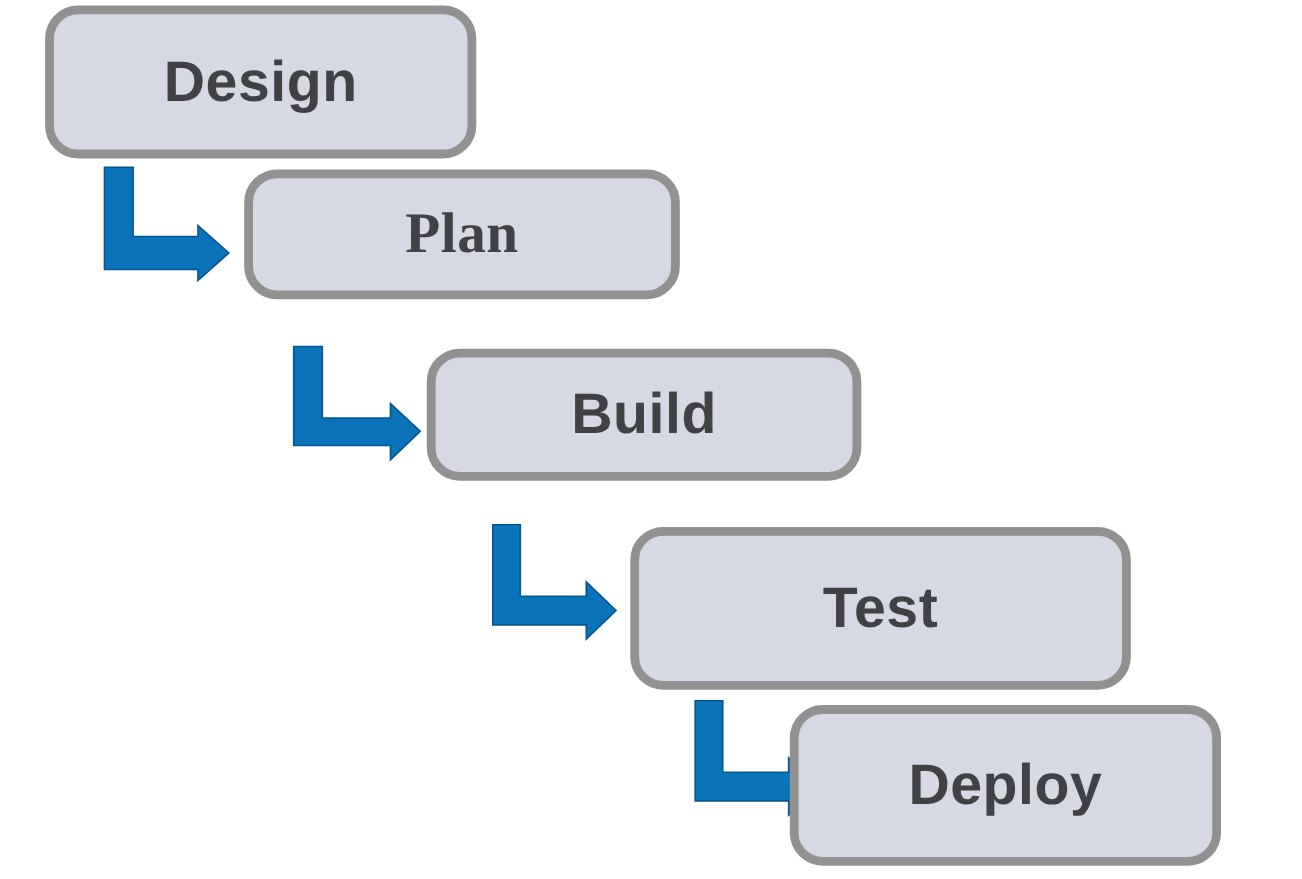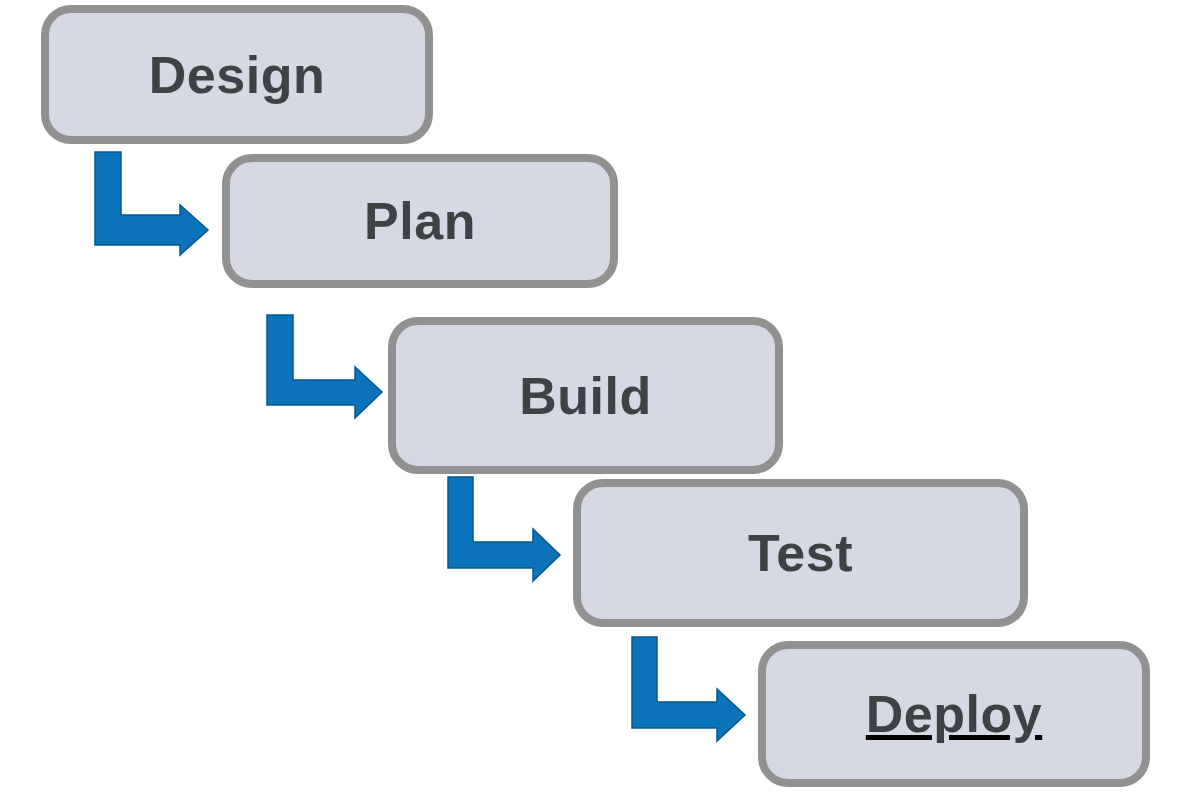--- a/index.html
+++ b/index.html
@@ -65,29 +65,29 @@
     <polygon points="55,152 81,152 81,215 140,215 140,205 168,230 140,255 140,245 55,245"></polygon>
     <polygon points="227,315 253,315 253,380 315,380 315,367 342,392 315,418 315,405 227,405"></polygon>
     <polygon points="408,477 433,477 433,542 493,542 493,529 520,555 493,581 493,568 408,568"></polygon>
     <polygon points="592,637 617,637 617,702 677,702 677,689 705,715 677,741 677,728 592,728"></polygon>
   </svg>
 
   <div class="step" style="left:1px; top:5px; width:392px; height:139px;">
     <span class="step-label">Design</span>
   </div>
 
-  <div class="step" style="left:182px; top:154px; width:396px; height:134px;">
+  <div class="step" style="left:182px; top:154px; width:396px; height:118px;font-family:Liberation Serif, serif;">
     <span class="step-label">Plan</span>
   </div>
 
-  <div class="step" style="left:348px; top:317px; width:395px; height:157px;">
+  <div class="step" style="left:348px; top:317px; width:395px; height:120px;">
     <span class="step-label">Build</span>
   </div>
 
   <div class="step" style="left:533px; top:479px; width:455px; height:148px;">
     <span class="step-label">Test</span>
   </div>
 
-  <div class="step" style="left:718px; top:641px; width:392px; height:146px;text-decoration:underline;">
+  <div class="step" style="left:678px; top:641px; width:392px; height:146px;">
     <span class="step-label">Deploy</span>
   </div>
 
 </div>
 
 </body></html>

